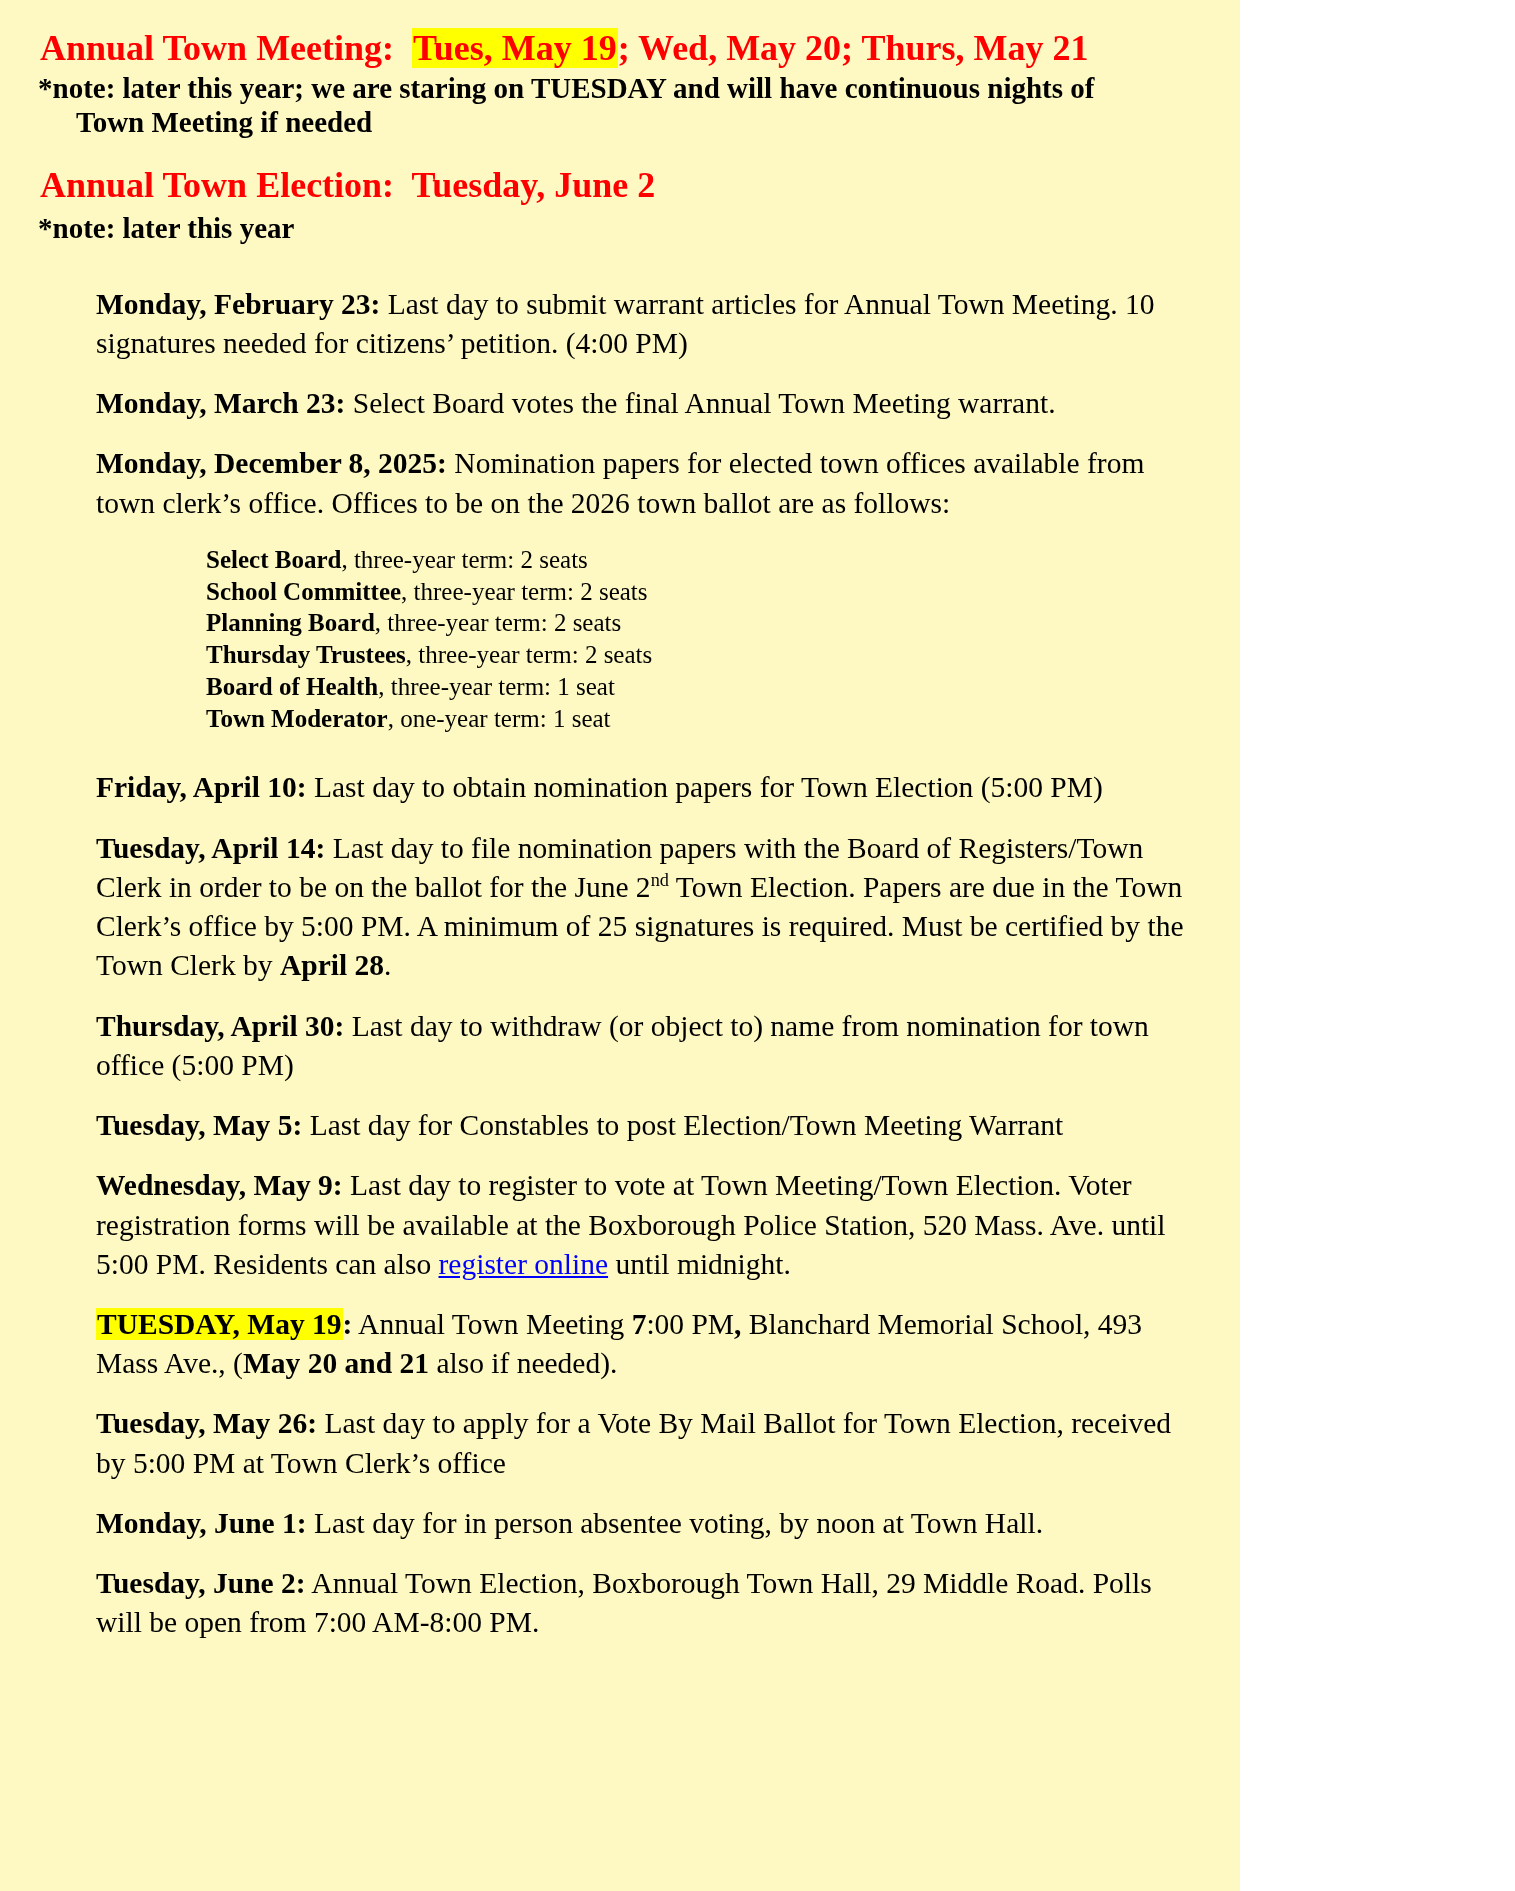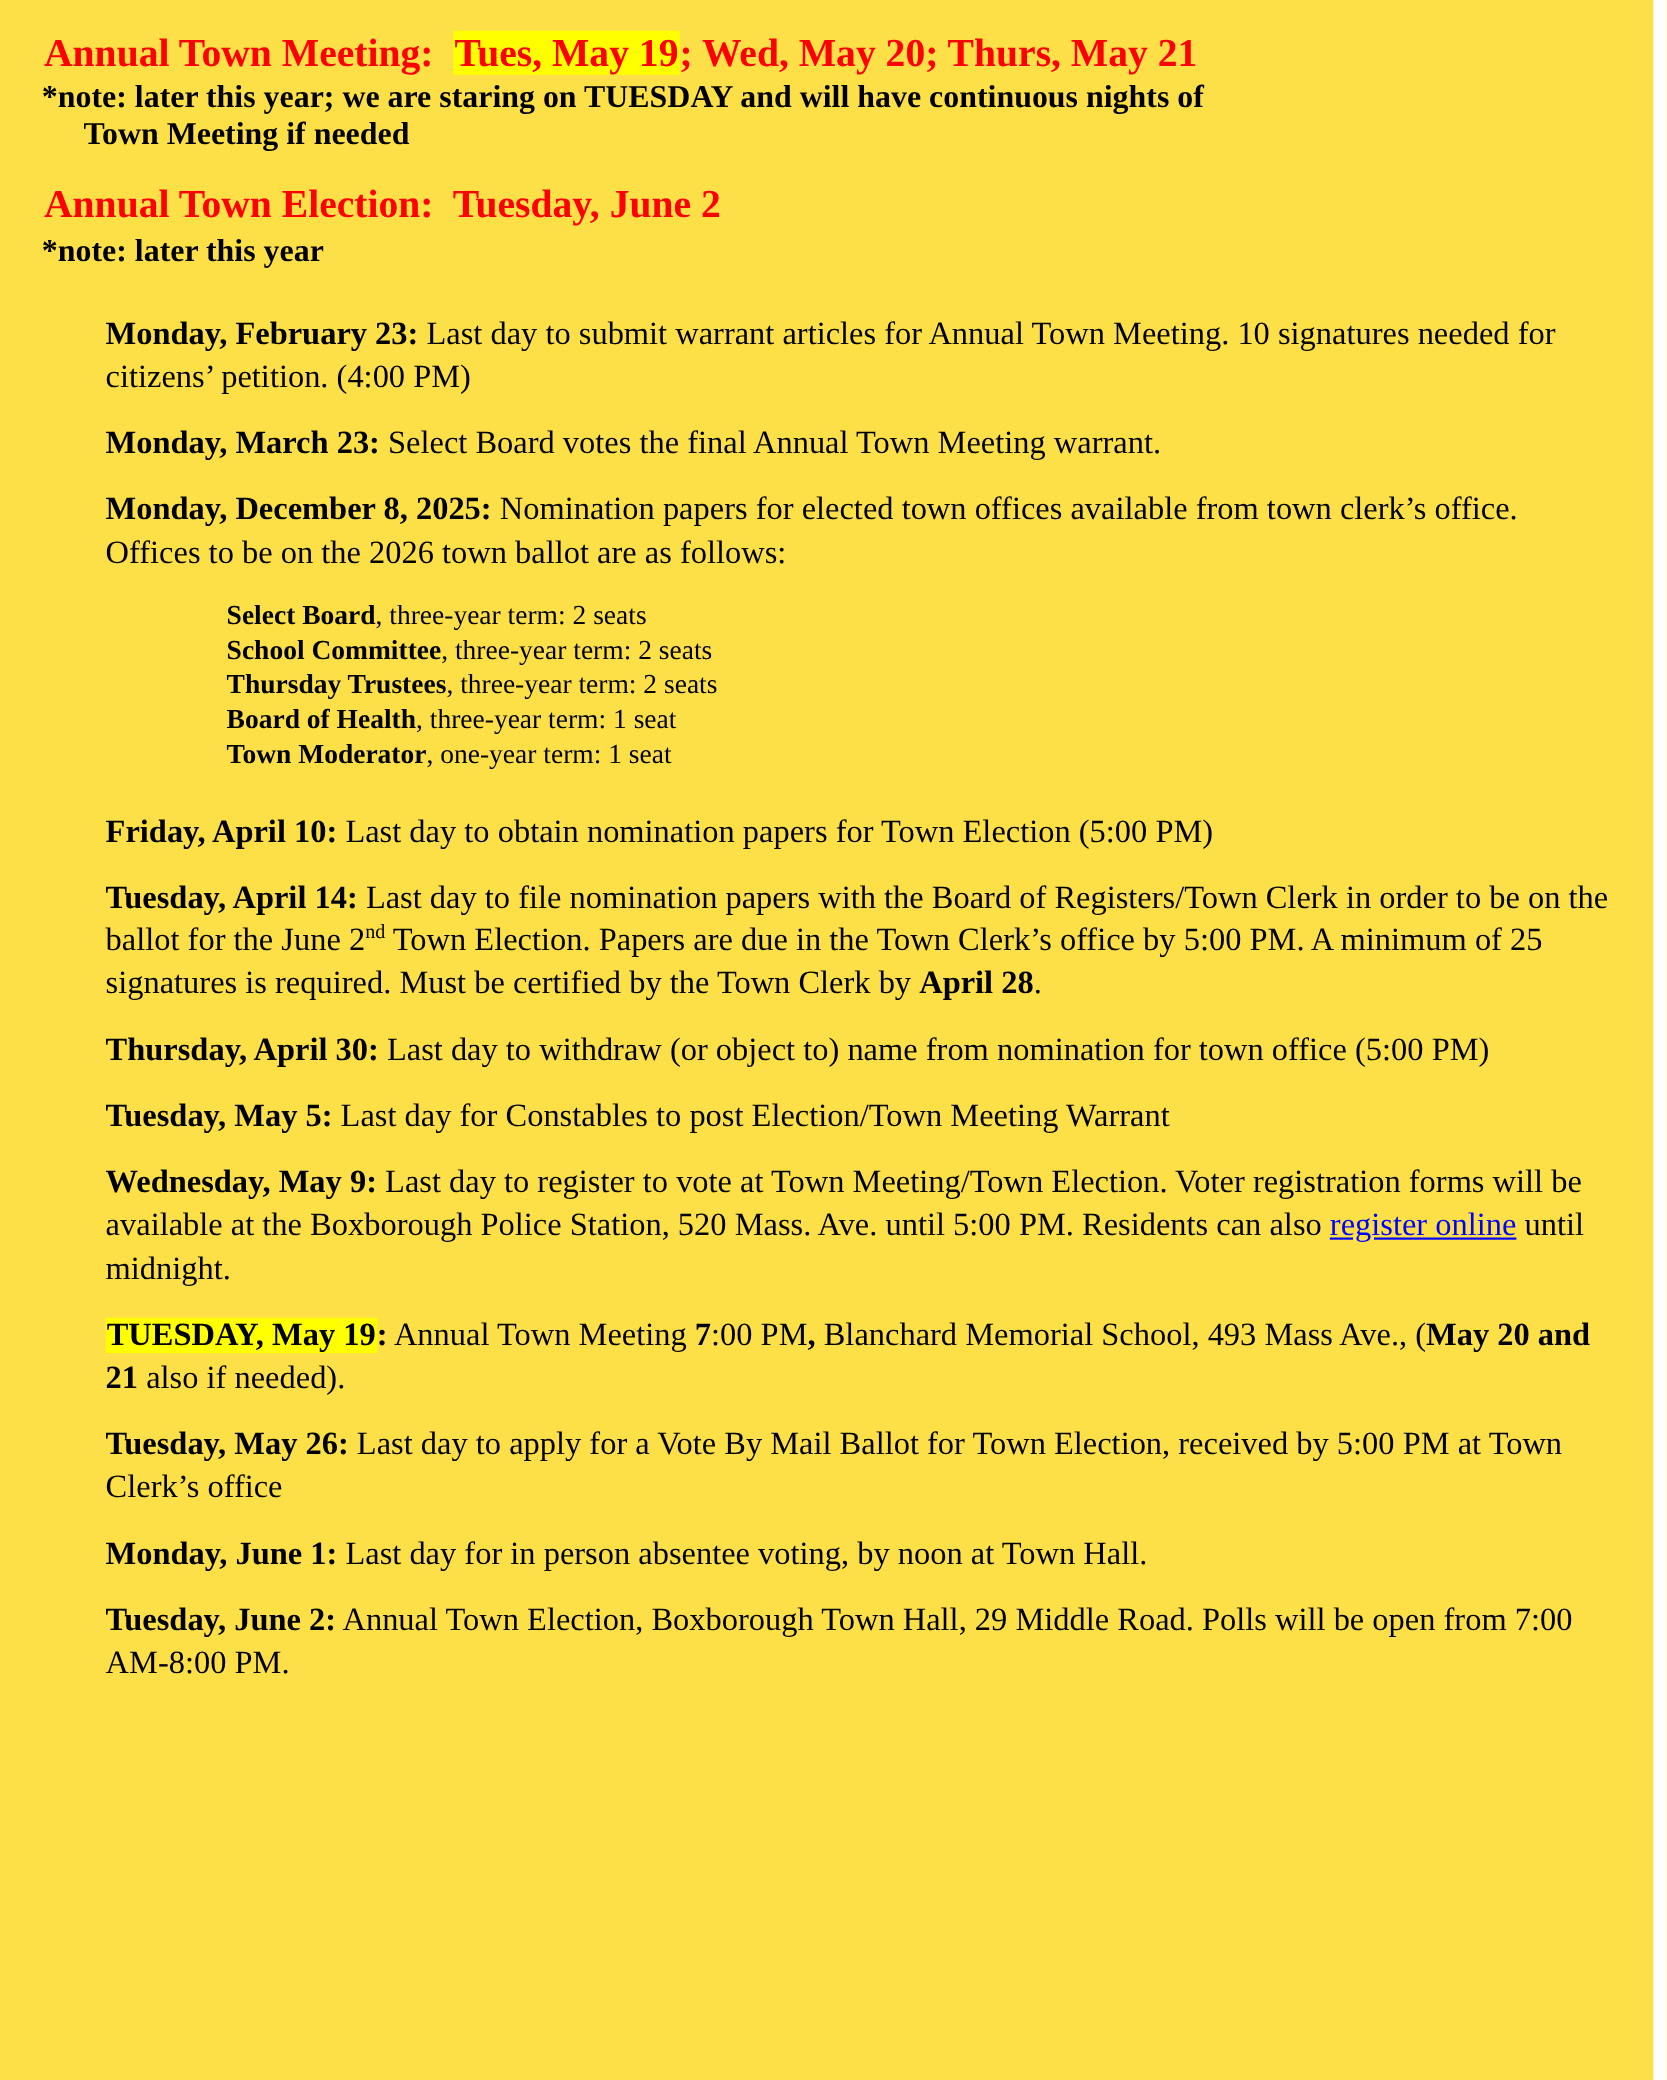--- a/index.html
+++ b/index.html
@@ -8,25 +8,25 @@
     background: #ffffff;
   }
   body {
     width: 1515px;
     min-height: 1891px;
     font-family: "Liberation Serif", "DejaVu Serif", serif;
     color: #000000;
     -webkit-font-smoothing: antialiased;
   }
   .page {
-    width: 1503px;
+    width: 1240px;
     min-height: 1891px;
     box-sizing: border-box;
     padding: 28px 38px 36px 38px;
-    background: #fde047;
+    background: #fef9c3;
     position: relative;
   }
 
   
   .heading-red {
     color: #ff0000;
     font-weight: bold;
     font-size: 36px;
     line-height: 1.14;
     margin: 0 0 2px 0;
@@ -110,20 +110,21 @@
 
     <p class="entry"><b>Monday, February 23:</b><span> Last day to submit warrant articles for Annual Town Meeting. 10 signatures needed for citizens’ petition. (4:00 PM)</span></p>
 
     <p class="entry"><b>Monday, March 23:</b><span> Select Board votes the final Annual Town Meeting warrant.</span></p>
 
     <p class="entry"><b>Monday, December 8, 2025:</b><span>  Nomination papers for elected town offices available from town clerk’s office. Offices to be on the 2026 town ballot are as follows:</span></p>
 
     <ul class="offices">
       <li><b>Select Board</b><span>, three-year term: 2 seats</span></li>
       <li><b>School Committee</b><span>, three-year term: 2 seats</span></li>
+      <li><b>Planning Board</b><span>, three-year term: 2 seats</span></li>
       <li><b>Thursday Trustees</b><span>, three-year term: 2 seats</span></li>
       <li><b>Board of Health</b><span>, three-year term: 1 seat</span></li>
       <li><b>Town Moderator</b><span>, one-year term: 1 seat</span></li>
     </ul>
     <div class="spacer-after-offices"></div>
 
     <p class="entry"><b>Friday, April 10:</b><span>  Last day to obtain nomination papers for Town Election (5:00 PM)</span></p>
 
     <p class="entry"><b>Tuesday, April 14:</b><span>  Last day to file nomination papers with the Board of Registers/Town Clerk in order to be on the ballot for the June 2</span><sup>nd</sup><span> Town Election. Papers are due in the Town Clerk’s office by 5:00 PM.  A minimum of 25 signatures is required. Must be certified by the Town Clerk by </span><b>April 28</b><span>.</span></p>
 

